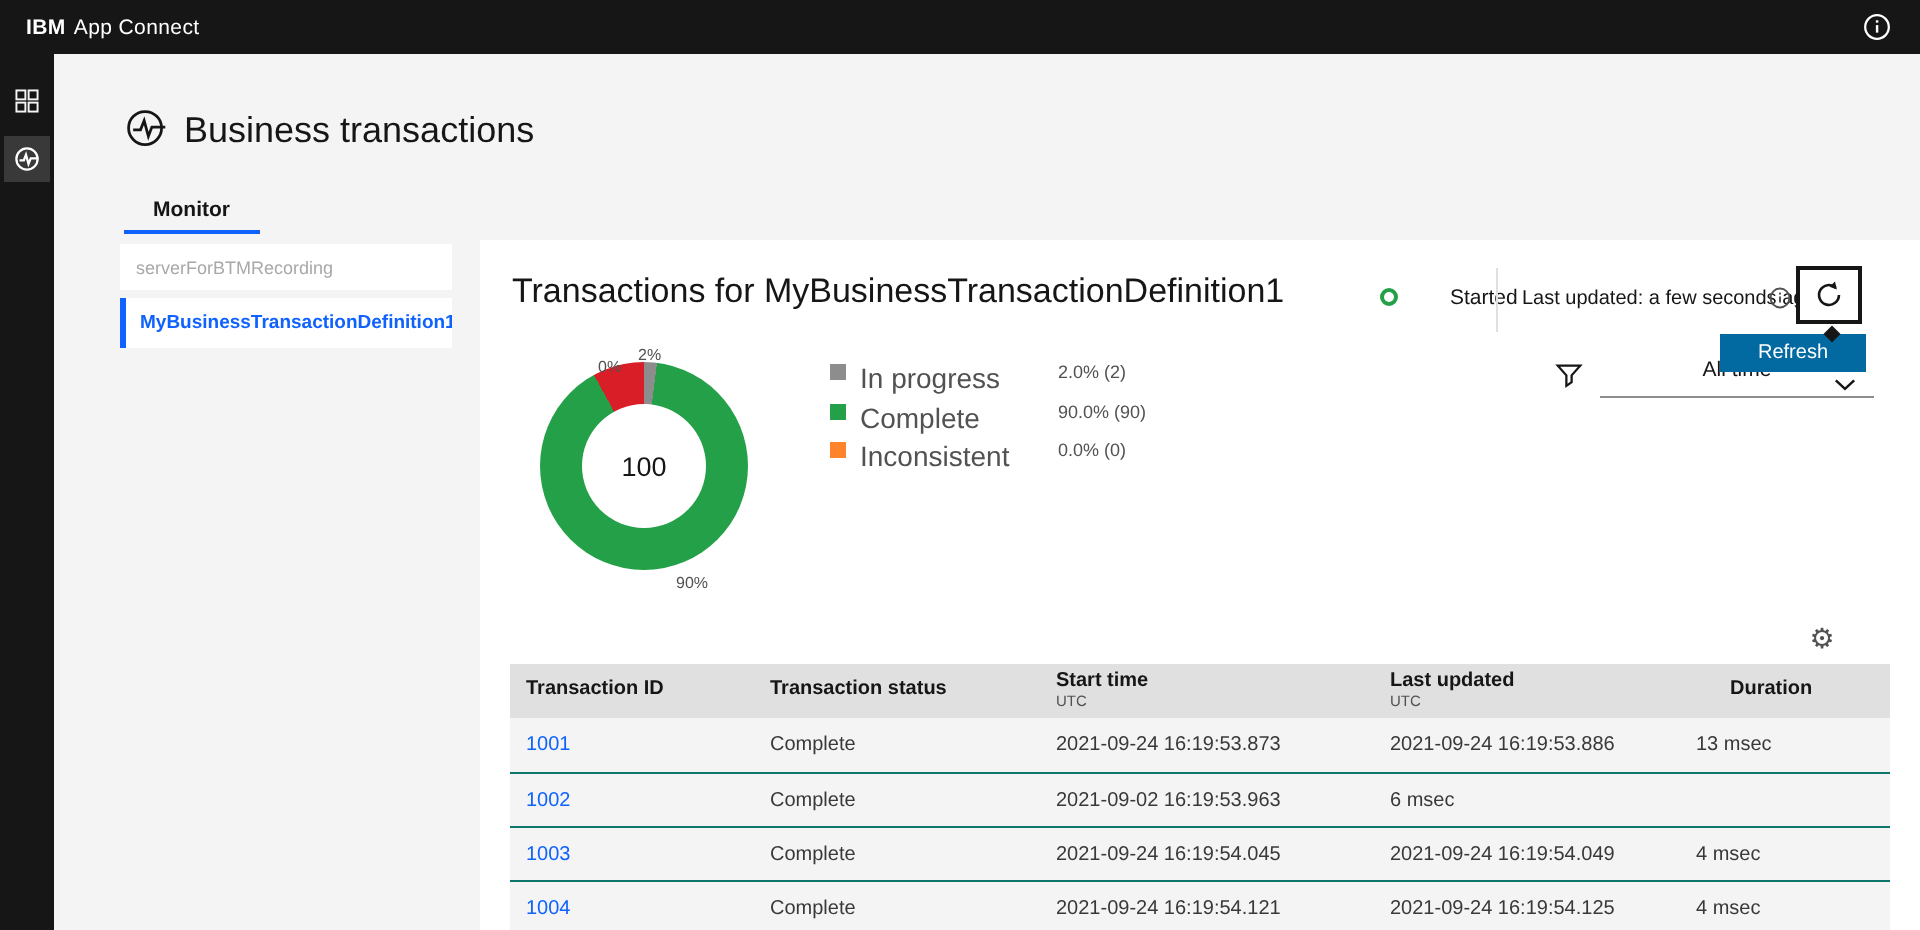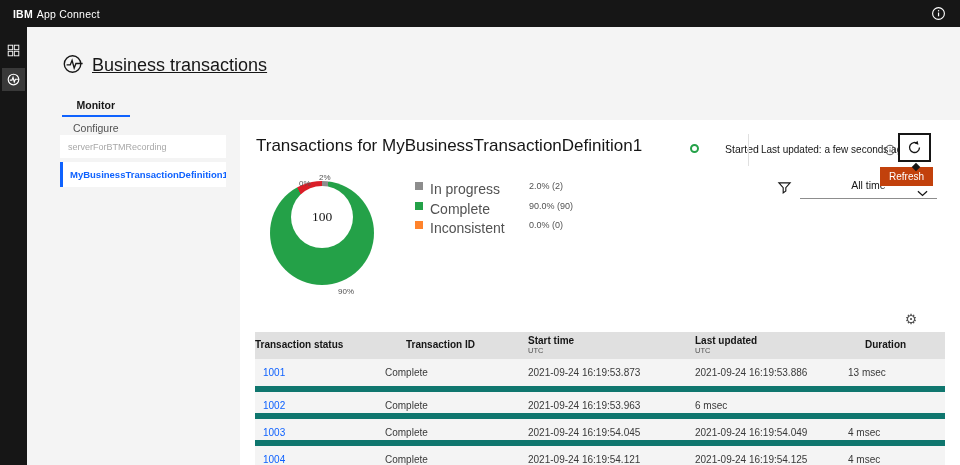--- a/index.html
+++ b/index.html
@@ -16,65 +16,65 @@
 
   
   .sidebar { position:absolute; left:0; top:27px; width:27px; height:438px; background:#161616;
     display:flex; flex-direction:column; align-items:center; padding-top:12px; gap:6px; z-index:40; }
   .nav-btn { width:23px; height:23px; background:none; border:none; display:flex;
     align-items:center; justify-content:center; cursor:pointer; }
   .nav-btn.selected { background:#393939; }
 
   
   .bt-icon { position:absolute; left:62px; top:53px; width:22px; height:22px; }
-  h1.page-title { position:absolute; left:92px; top:55px; font-size:18px; font-weight:400; color:#161616;text-decoration:underline; }
+  h1.page-title { position:absolute; left:92px; top:55px; font-size:18px; font-weight:400; color:#161616; }
 
   
   .tabs { position:absolute; left:62px; top:95px; display:flex;flex-direction:column; }
   .tab { background:none; border:none; height:22px; padding:0 11px; font-size:10.5px;
     color:#525252; cursor:pointer; border-bottom:1px solid #8d8d8d; font-family:inherit; }
   .tab.active { color:#161616; font-weight:700; border-bottom:2px solid #0f62fe; }
 
   
-  .defs-panel { position:absolute; left:60px; top:135px; width:166px; }
+  .defs-panel { position:absolute; left:60px; top:122px; width:166px; }
   .defs-panel input { width:166px; height:23px; border:none; background:#fff; font-size:9px;
     padding:0 8px; color:#161616; outline:none; font-family:inherit; }
   .defs-panel input::placeholder { color:#a8a8a8; }
   .def-item { margin-top:4px; height:25px; line-height:25px; background:#fff;
     border-left:3px solid #0f62fe; color:#0f62fe; font-size:9.5px; font-weight:700;
     padding-left:7px; white-space:nowrap; overflow:hidden; cursor:pointer; }
 
   
   .main-panel { position:absolute; left:240px; top:120px; width:720px; height:345px; background:#fff; }
   .main-title { position:absolute; left:16px; top:16px; font-size:17px; font-weight:400; color:#161616; }
 
   .status-dot { position:absolute; left:450px; top:24px; width:9px; height:9px; border-radius:50%;
     border:2px solid #24a148; }
   .status-label { position:absolute; left:466px; top:23px; font-size:10.5px; color:#161616;margin-left:19px; }
   .head-divider { position:absolute; left:508px; top:14px; width:1px; height:32px; background:#e0e0e0; }
   .last-updated { position:absolute; left:521px; top:24px; font-size:10px; color:#161616; }
   .lu-info { position:absolute; left:644px; top:22px; width:12px; height:12px; cursor:pointer; }
   .refresh-btn { position:absolute; left:658px; top:13px; width:33px; height:29px; background:#fff;
     border:2px solid #161616; display:flex; align-items:center; justify-content:center; cursor:pointer; }
-  .tooltip { position:absolute; top:47px; right:27px; background:#c2410c; color:#fff; font-size:10px;
-    padding:4px 9px; z-index:30; }
+  .tooltip { position:absolute; top:47px; right:27px; background:#0369a1; color:#fff; font-size:10px;
+    padding:4px 19px; z-index:30; }
   .tooltip::before { content:""; position:absolute; top:-3px; right:14px; width:6px; height:6px;
     background:#161616; transform:rotate(45deg); }
 
   .filter-icon { position:absolute; left:537px; top:60px; width:15px; height:15px; cursor:pointer; }
   .dropdown { position:absolute; left:560px; top:52px; width:137px; height:27px; background:#fff;
     border-bottom:1px solid #8d8d8d; display:flex; align-items:center; cursor:pointer; }
   .dropdown-label { flex:1; text-align:center; font-size:10.5px; color:#161616; }
   .dropdown-chevron { position:absolute; right:9px; top:11px; width:11px; height:7px; }
 
   
   .donut-wrap { position:absolute; left:0; top:0; width:260px; height:230px; }
   .donut { position:absolute; left:30px; top:61px; width:104px; height:104px; border-radius:50%; }
-  .donut-hole { position:absolute; left:51px; top:66px; width:62px; height:62px; border-radius:50%;
-    background:#fff; display:flex; align-items:center; justify-content:center; font-size:13.5px; color:#161616;font-family:Liberation Serif, serif; }
+  .donut-hole { position:absolute; left:51px; top:82px; width:62px; height:62px; border-radius:50%;
+    background:#fff; display:flex; align-items:center; justify-content:center; font-size:13.5px; color:#161616; }
   .callout { position:absolute; font-size:8px; color:#525252; }
   .callout-a { left:59px; top:59px; }
   .callout-b { left:79px; top:53px; }
   .callout-c { left:98px; top:167px; }
 
   
   .legend { position:absolute; left:175px; top:60px; width:170px; }
   .legend-item { position:relative; height:19.5px; }
   .legend-swatch { position:absolute; left:0; top:2px; width:8px; height:8px; }
   .legend-label { position:absolute; left:15px; top:1px; font-size:14px; color:#525252; }
@@ -82,21 +82,21 @@
 
   .gear-btn { position:absolute; left:660px; top:188px; width:22px; height:22px; background:none; border:none;
     font-size:14px; color:#525252; cursor:pointer; line-height:22px; text-align:center; }
 
   
   .table { position:absolute; left:15px; top:212px; width:690px; }
   .thead { display:flex; background:#e0e0e0; height:27px; }
   .hcell { font-size:10px; font-weight:700; color:#161616; padding-top:7px; }
   .hcell .sub { display:block; font-size:7.5px; font-weight:400; color:#525252; margin-top:0px; }
   .hcell.two-line { padding-top:3px; }
-  .trow { display:flex; background:#f4f4f4; height:27px; border-top:6px solid #0f766e; }
+  .trow { display:flex; background:#f4f4f4; height:27px; border-top:1px solid #0f766e; }
   .trow:first-child { border-top:none; }
   .tcell { font-size:10px; color:#393939; padding-top:8px; }
   .c1 { width:130px; padding-left:8px; }
   .c2 { width:143px; }
   .c3 { width:167px; }
   .c4 { width:153px; }
   .c5 { flex:1; }
   .hc5 { padding-left:17px; }
   .tcell.link { color:#0f62fe; cursor:pointer; }
 </style>
@@ -210,22 +210,22 @@
       <span class="legend-swatch" style="background: rgb(255, 131, 43);"></span>
       <span class="legend-label">Inconsistent</span>
       <span class="legend-value">0.0% (0)</span>
     </div>
   </div>
 
   <button class="gear-btn">⚙</button>
 
   <div class="table">
     <div class="thead">
+      <div class="hcell c1">Transaction ID</div>
       <div class="hcell c2">Transaction status</div>
-      <div class="hcell c1">Transaction ID</div>
       <div class="hcell c3 two-line">
         <span>Start time</span>
         <span class="sub">UTC</span>
       </div>
       <div class="hcell c4 two-line">
         <span>Last updated</span>
         <span class="sub">UTC</span>
       </div>
       <div class="hcell c5 hc5">Duration</div>
     </div>
@@ -233,21 +233,21 @@
         <div class="trow">
           <div class="tcell c1 link">1001</div>
           <div class="tcell c2">Complete</div>
           <div class="tcell c3">2021-09-24 16:19:53.873</div>
           <div class="tcell c4">2021-09-24 16:19:53.886</div>
           <div class="tcell c5">13 msec</div>
         </div>
         <div class="trow">
           <div class="tcell c1 link">1002</div>
           <div class="tcell c2">Complete</div>
-          <div class="tcell c3">2021-09-24 16:19:53.963</div>
+          <div class="tcell c3">2021-09-02 16:19:53.963</div>
           <div class="tcell c5">6 msec</div>
         </div>
         <div class="trow">
           <div class="tcell c1 link">1003</div>
           <div class="tcell c2">Complete</div>
           <div class="tcell c3">2021-09-24 16:19:54.045</div>
           <div class="tcell c4">2021-09-24 16:19:54.049</div>
           <div class="tcell c5">4 msec</div>
         </div>
         <div class="trow">

